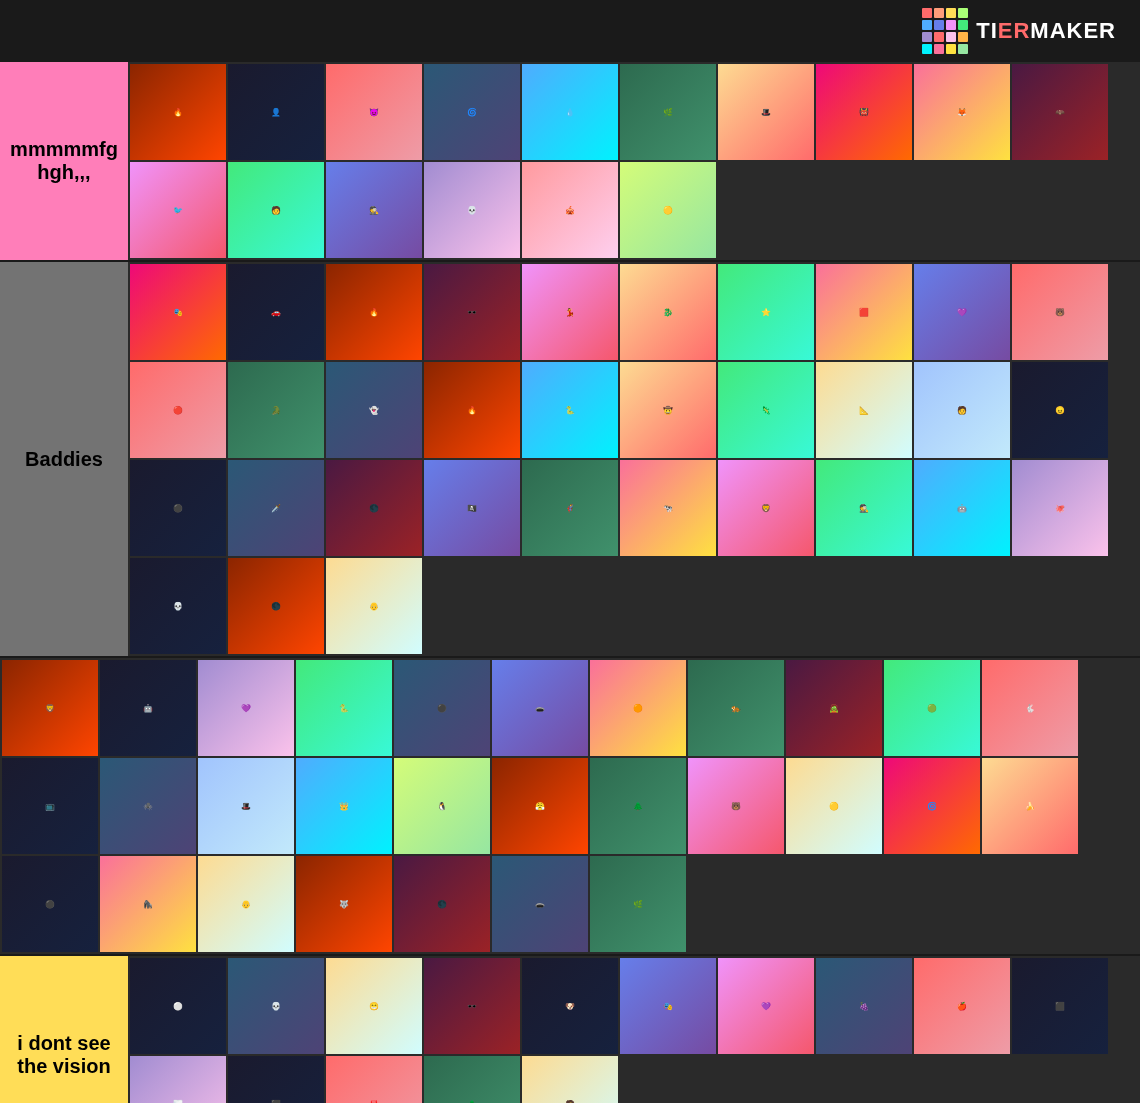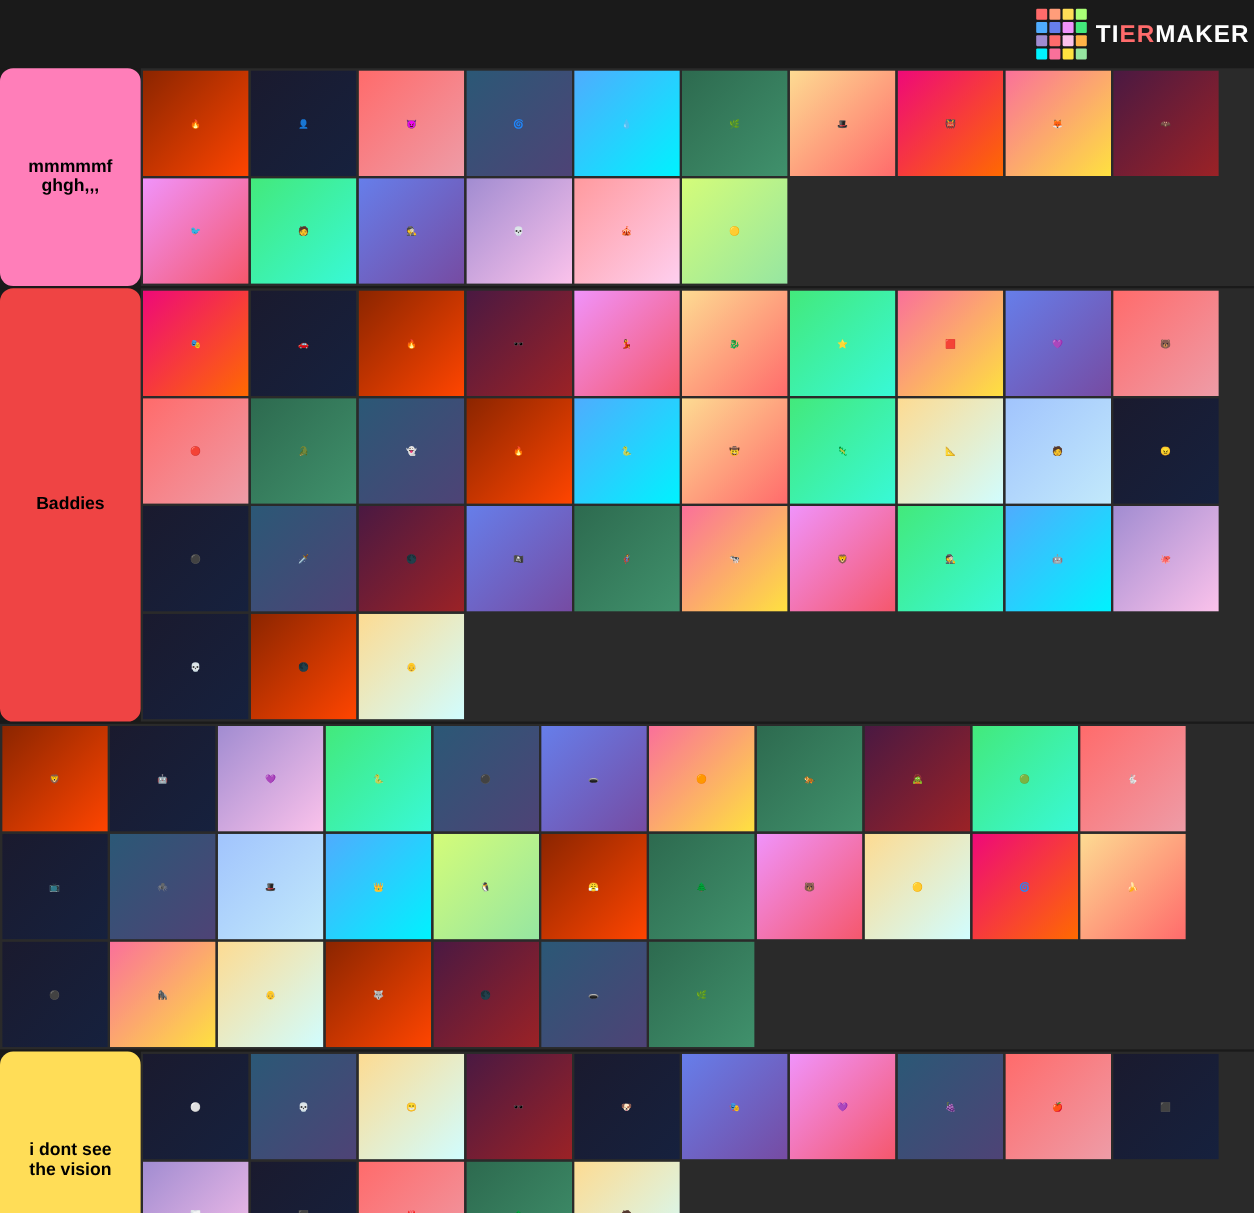--- a/index.html
+++ b/index.html
@@ -10,21 +10,21 @@
       min-height: 1103px;
     }
     .tiermaker-container {
       width: 1140px;
       background: #1a1a1a;
     }
     .header {
       display: flex;
       justify-content: flex-end;
       align-items: center;
-      padding: 8px 4px;
+      padding: 8px 24px;
       background: #1a1a1a;
     }
     .tiermaker-logo {
       display: flex;
       align-items: center;
       gap: 8px;
     }
     .logo-grid {
       display: grid;
       grid-template-columns: repeat(4, 10px);
@@ -52,48 +52,47 @@
       width: 100%;
       border-bottom: 2px solid #1a1a1a;
     }
     .tier-label {
       min-width: 128px;
       width: 128px;
       display: flex;
       align-items: center;
       justify-content: center;
       text-align: center;
-      padding: 22px;
+      padding: 8px;
       font-weight: bold;
-      font-size: 16px;
+      font-size: 20px;
       color: #000;
       word-break: break-word;
       flex-shrink: 0;
-      border-radius: 12px;
     }
     .tier-content {
       display: flex;
       flex-wrap: wrap;
       flex: 1;
       background: #2a2a2a;
       gap: 2px;
       padding: 2px;
     }
     .tier-cell {
       width: 96px;
       height: 96px;
       background: #3a3a3a;
       flex-shrink: 0;
       overflow: hidden;
       position: relative;
     }
 
     
     .tier-pink { background: #ff7eb9; }
-    .tier-salmon { background: #ef4444; }
+    .tier-salmon { background: #737373; }
     .tier-orange { background: #ffb347; }
     .tier-yellow { background: #ffdd57; }
 
     
     .img-placeholder {
       width: 100%;
       height: 100%;
       display: flex;
       align-items: center;
       justify-content: center;

